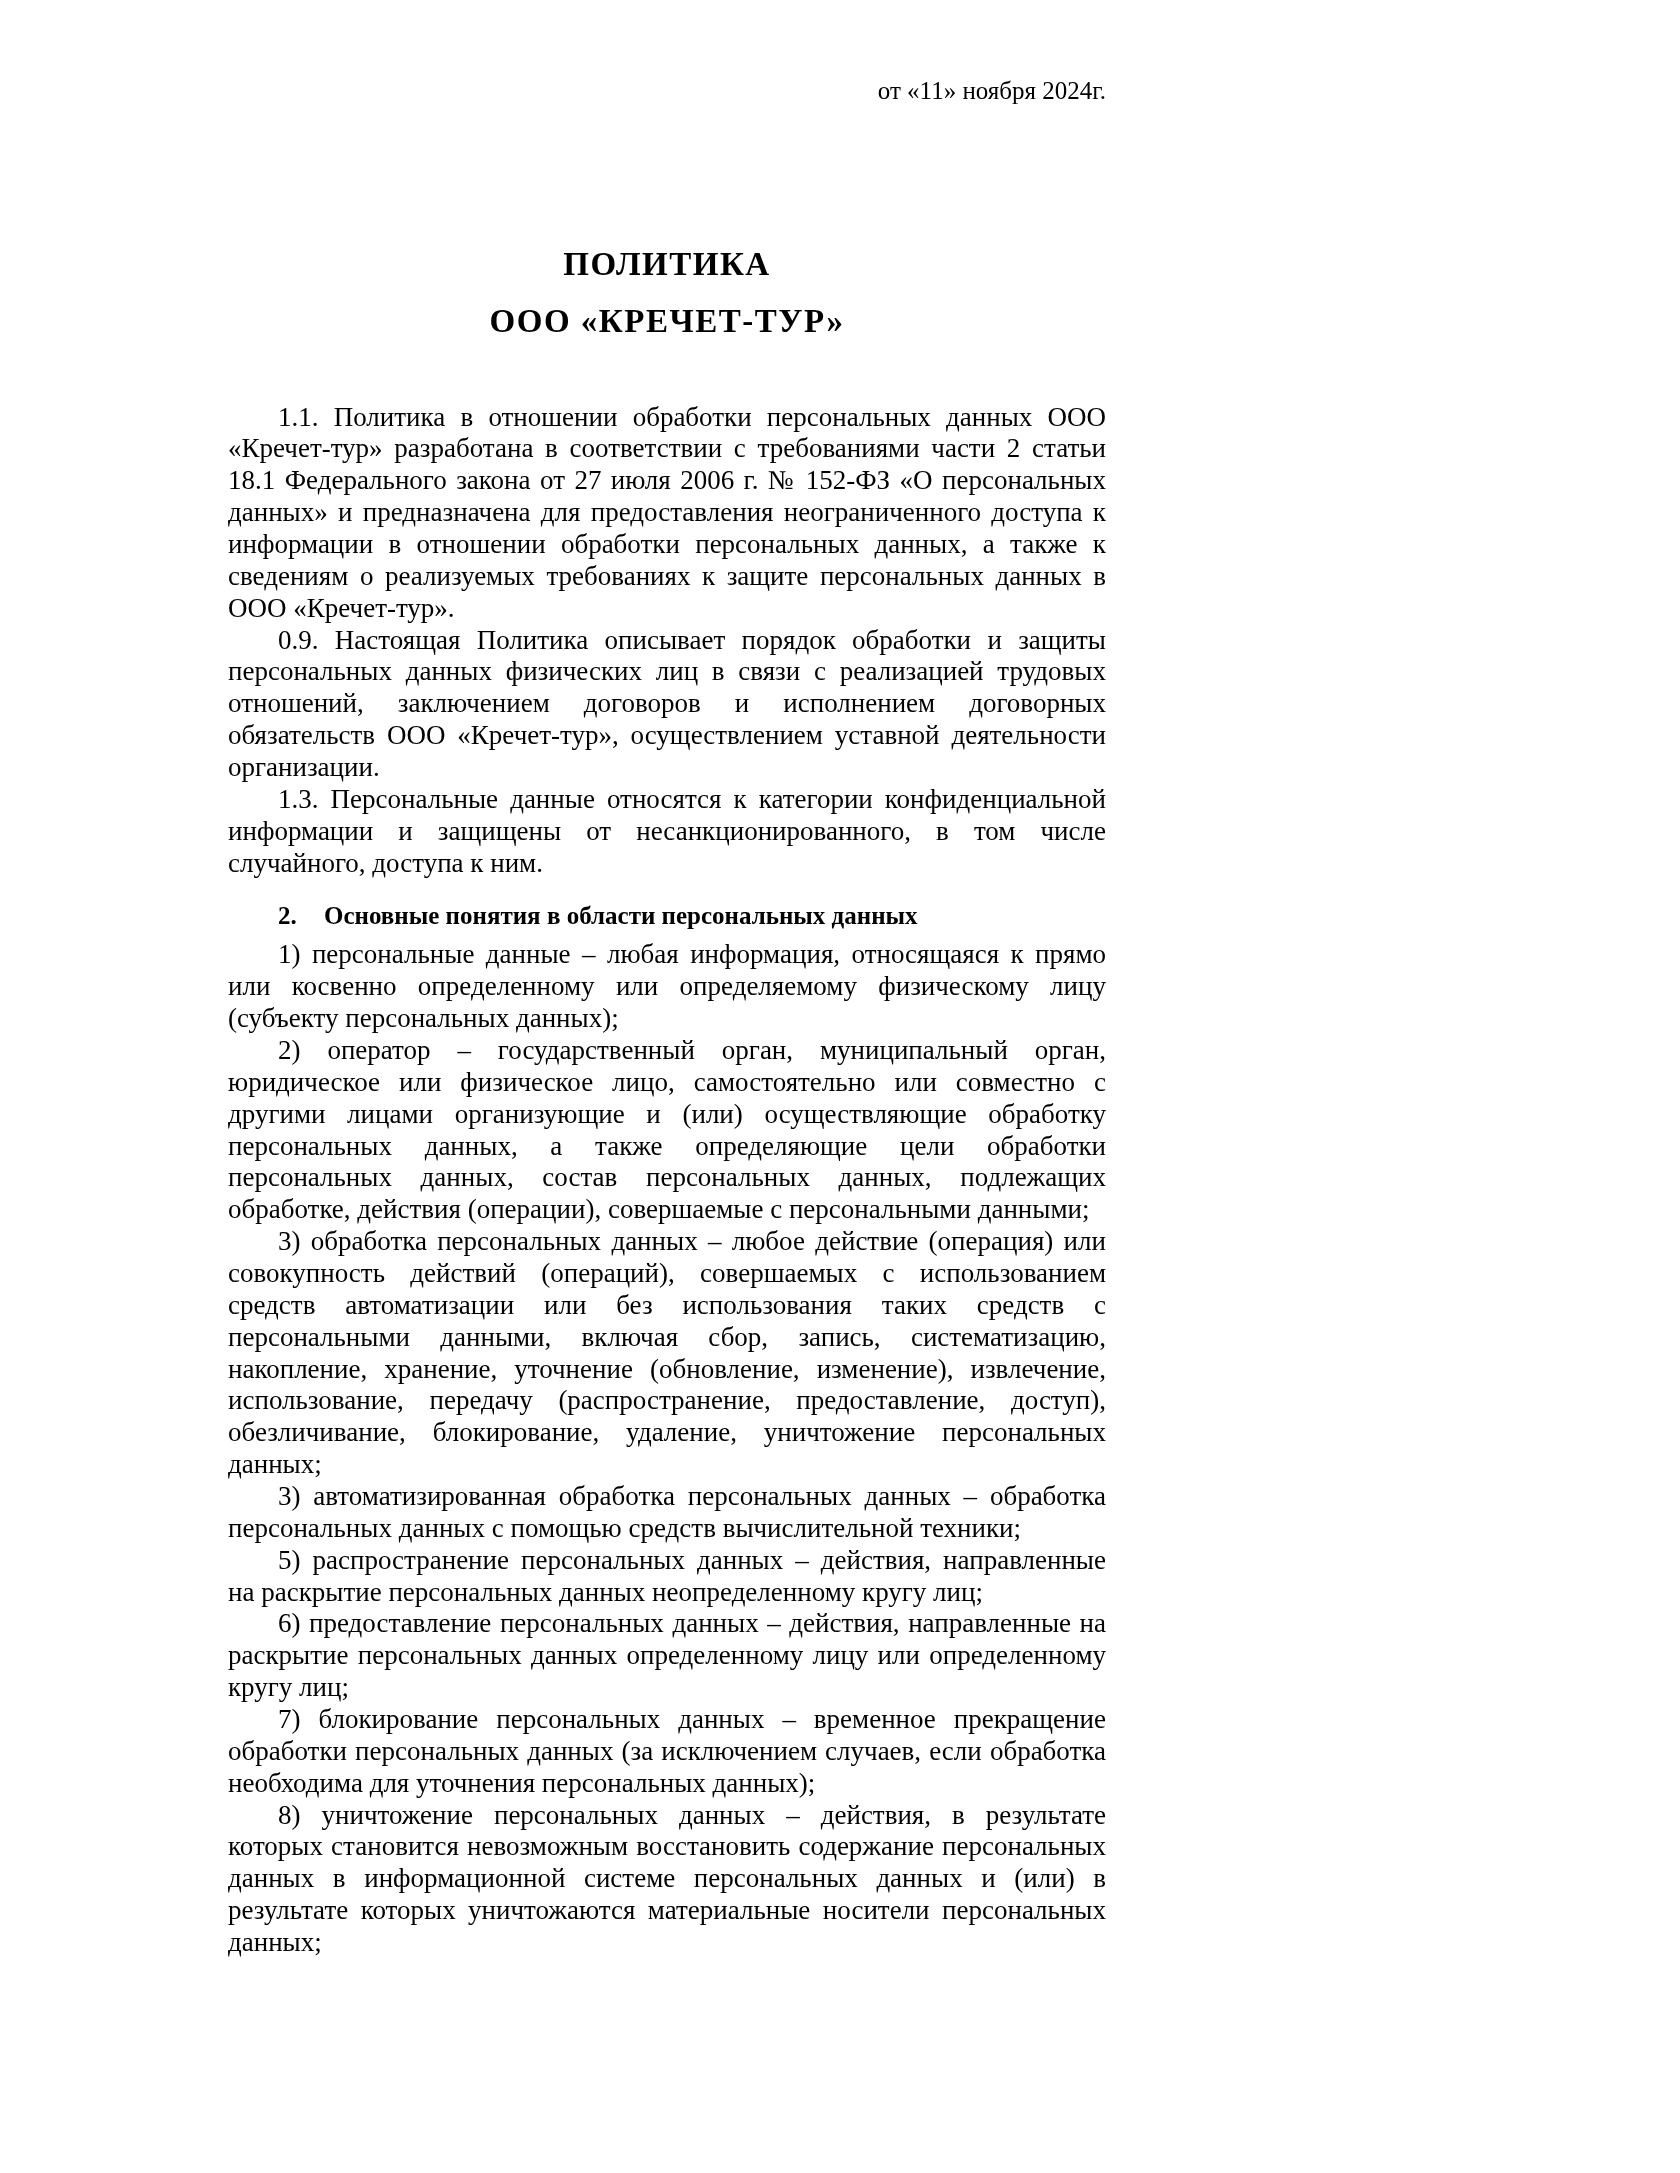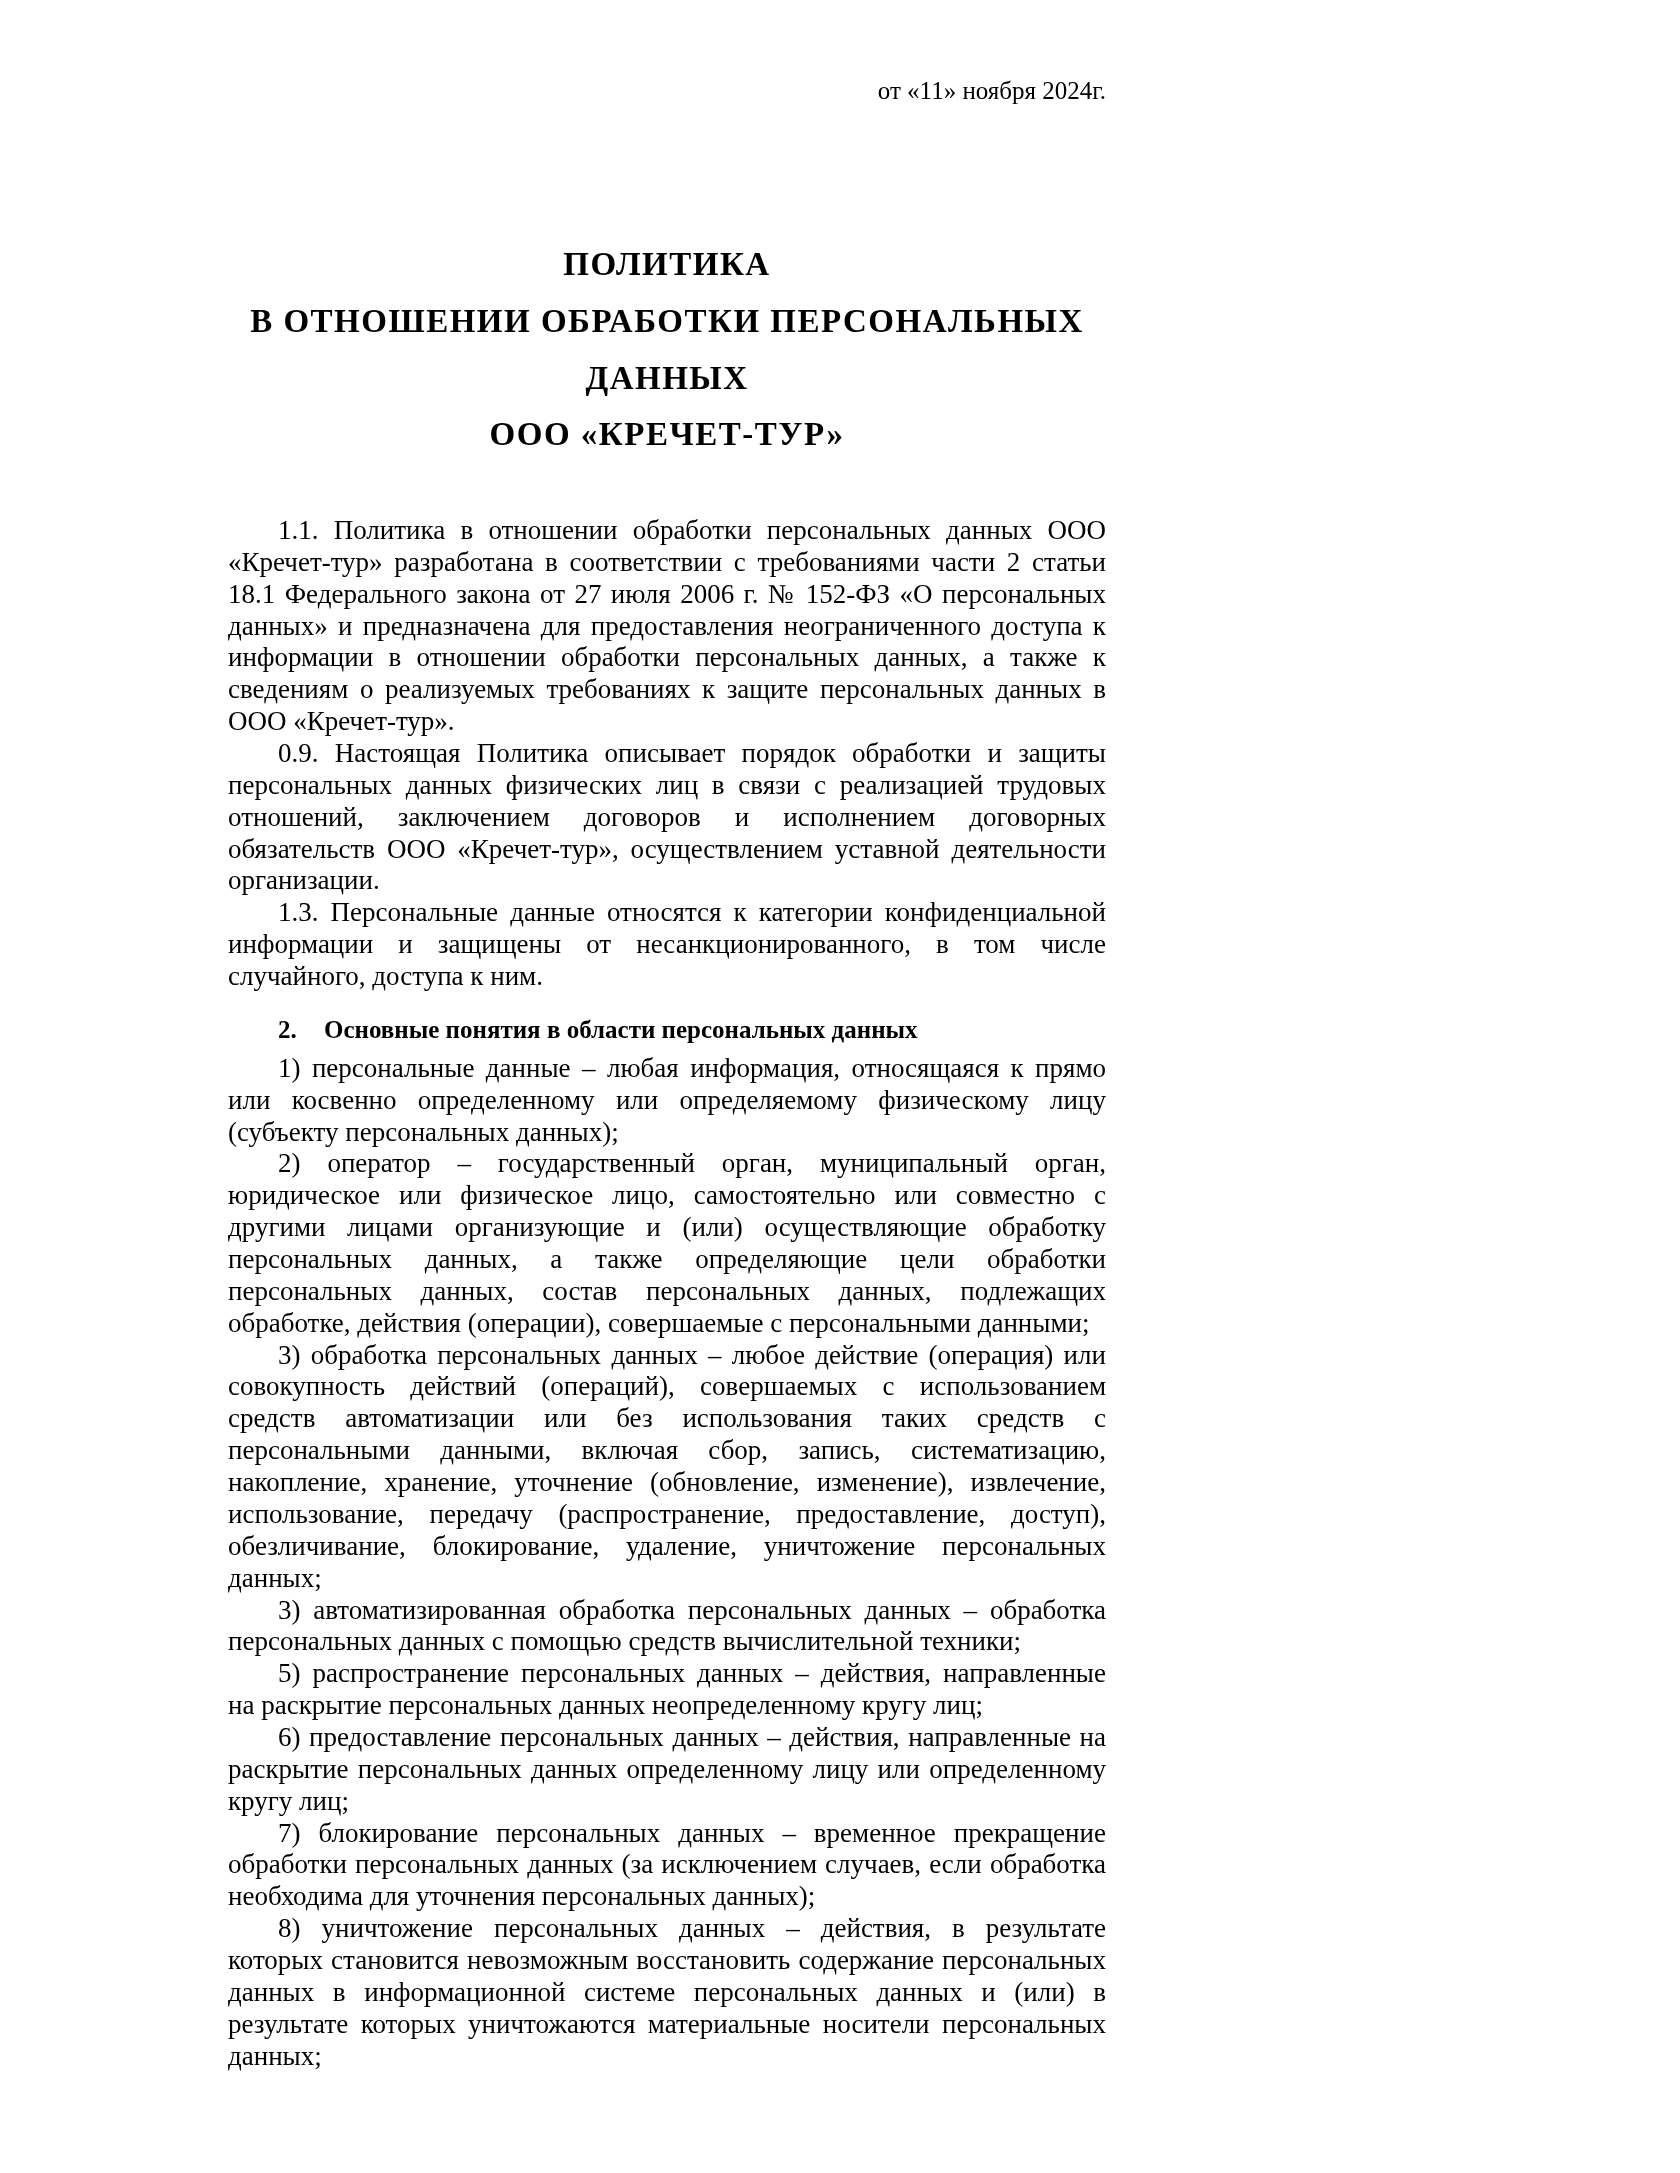--- a/index.html
+++ b/index.html
@@ -72,21 +72,20 @@
 </head>
 <body>
 
 <div class="page">
   <div class="content">
 
     <div class="date-line">от «11» ноября 2024г.</div>
 
     <div class="title">
       <span class="title-line">ПОЛИТИКА</span>
-      <span class="title-line">В ОТНОШЕНИИ ОБРАБОТКИ ПЕРСОНАЛЬНЫХ ДАННЫХ</span>
       <span class="title-line">ООО «КРЕЧЕТ-ТУР»</span>
     </div>
 
     <div class="section section-first">
       <p class="para">1.1. Политика в отношении обработки персональных данных ООО «Кречет-тур» разработана в соответствии с требованиями части 2 статьи 18.1 Федерального закона от 27 июля 2006 г. № 152-ФЗ «О персональных данных» и предназначена для предоставления неограниченного доступа к информации в отношении обработки персональных данных, а также к сведениям о реализуемых требованиях к защите персональных данных в ООО «Кречет-тур».</p>
       <p class="para">0.9. Настоящая Политика описывает порядок обработки и защиты персональных данных физических лиц в связи с реализацией трудовых отношений, заключением договоров и исполнением договорных обязательств ООО «Кречет-тур», осуществлением уставной деятельности организации.</p>
       <p class="para">1.3. Персональные данные относятся к категории конфиденциальной информации и защищены от несанкционированного, в том числе случайного, доступа к ним.</p>
     </div>
 
     <div class="section">

